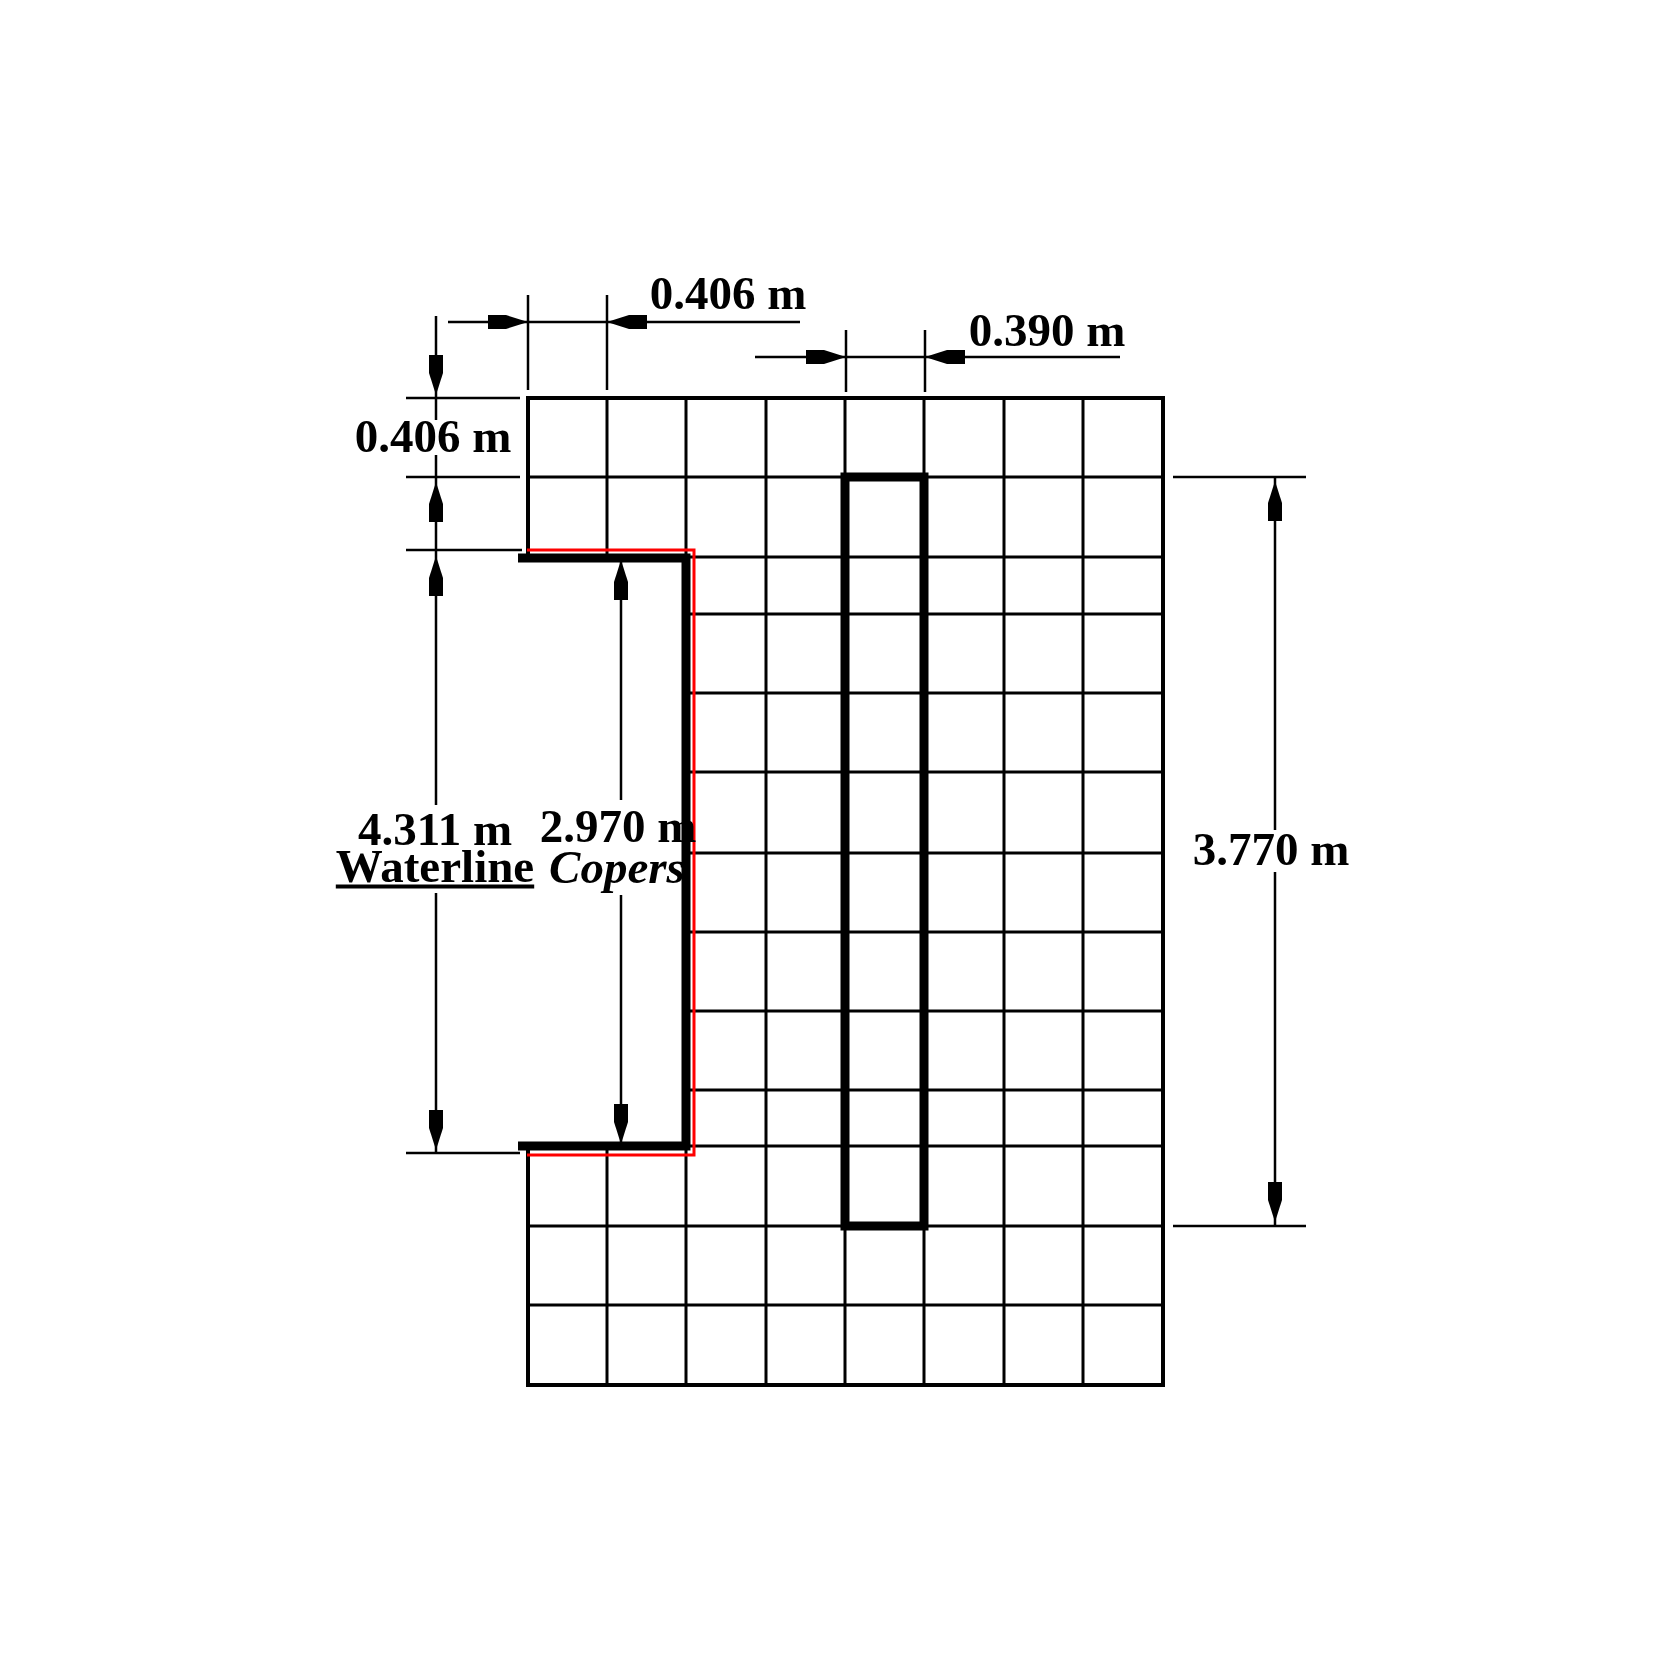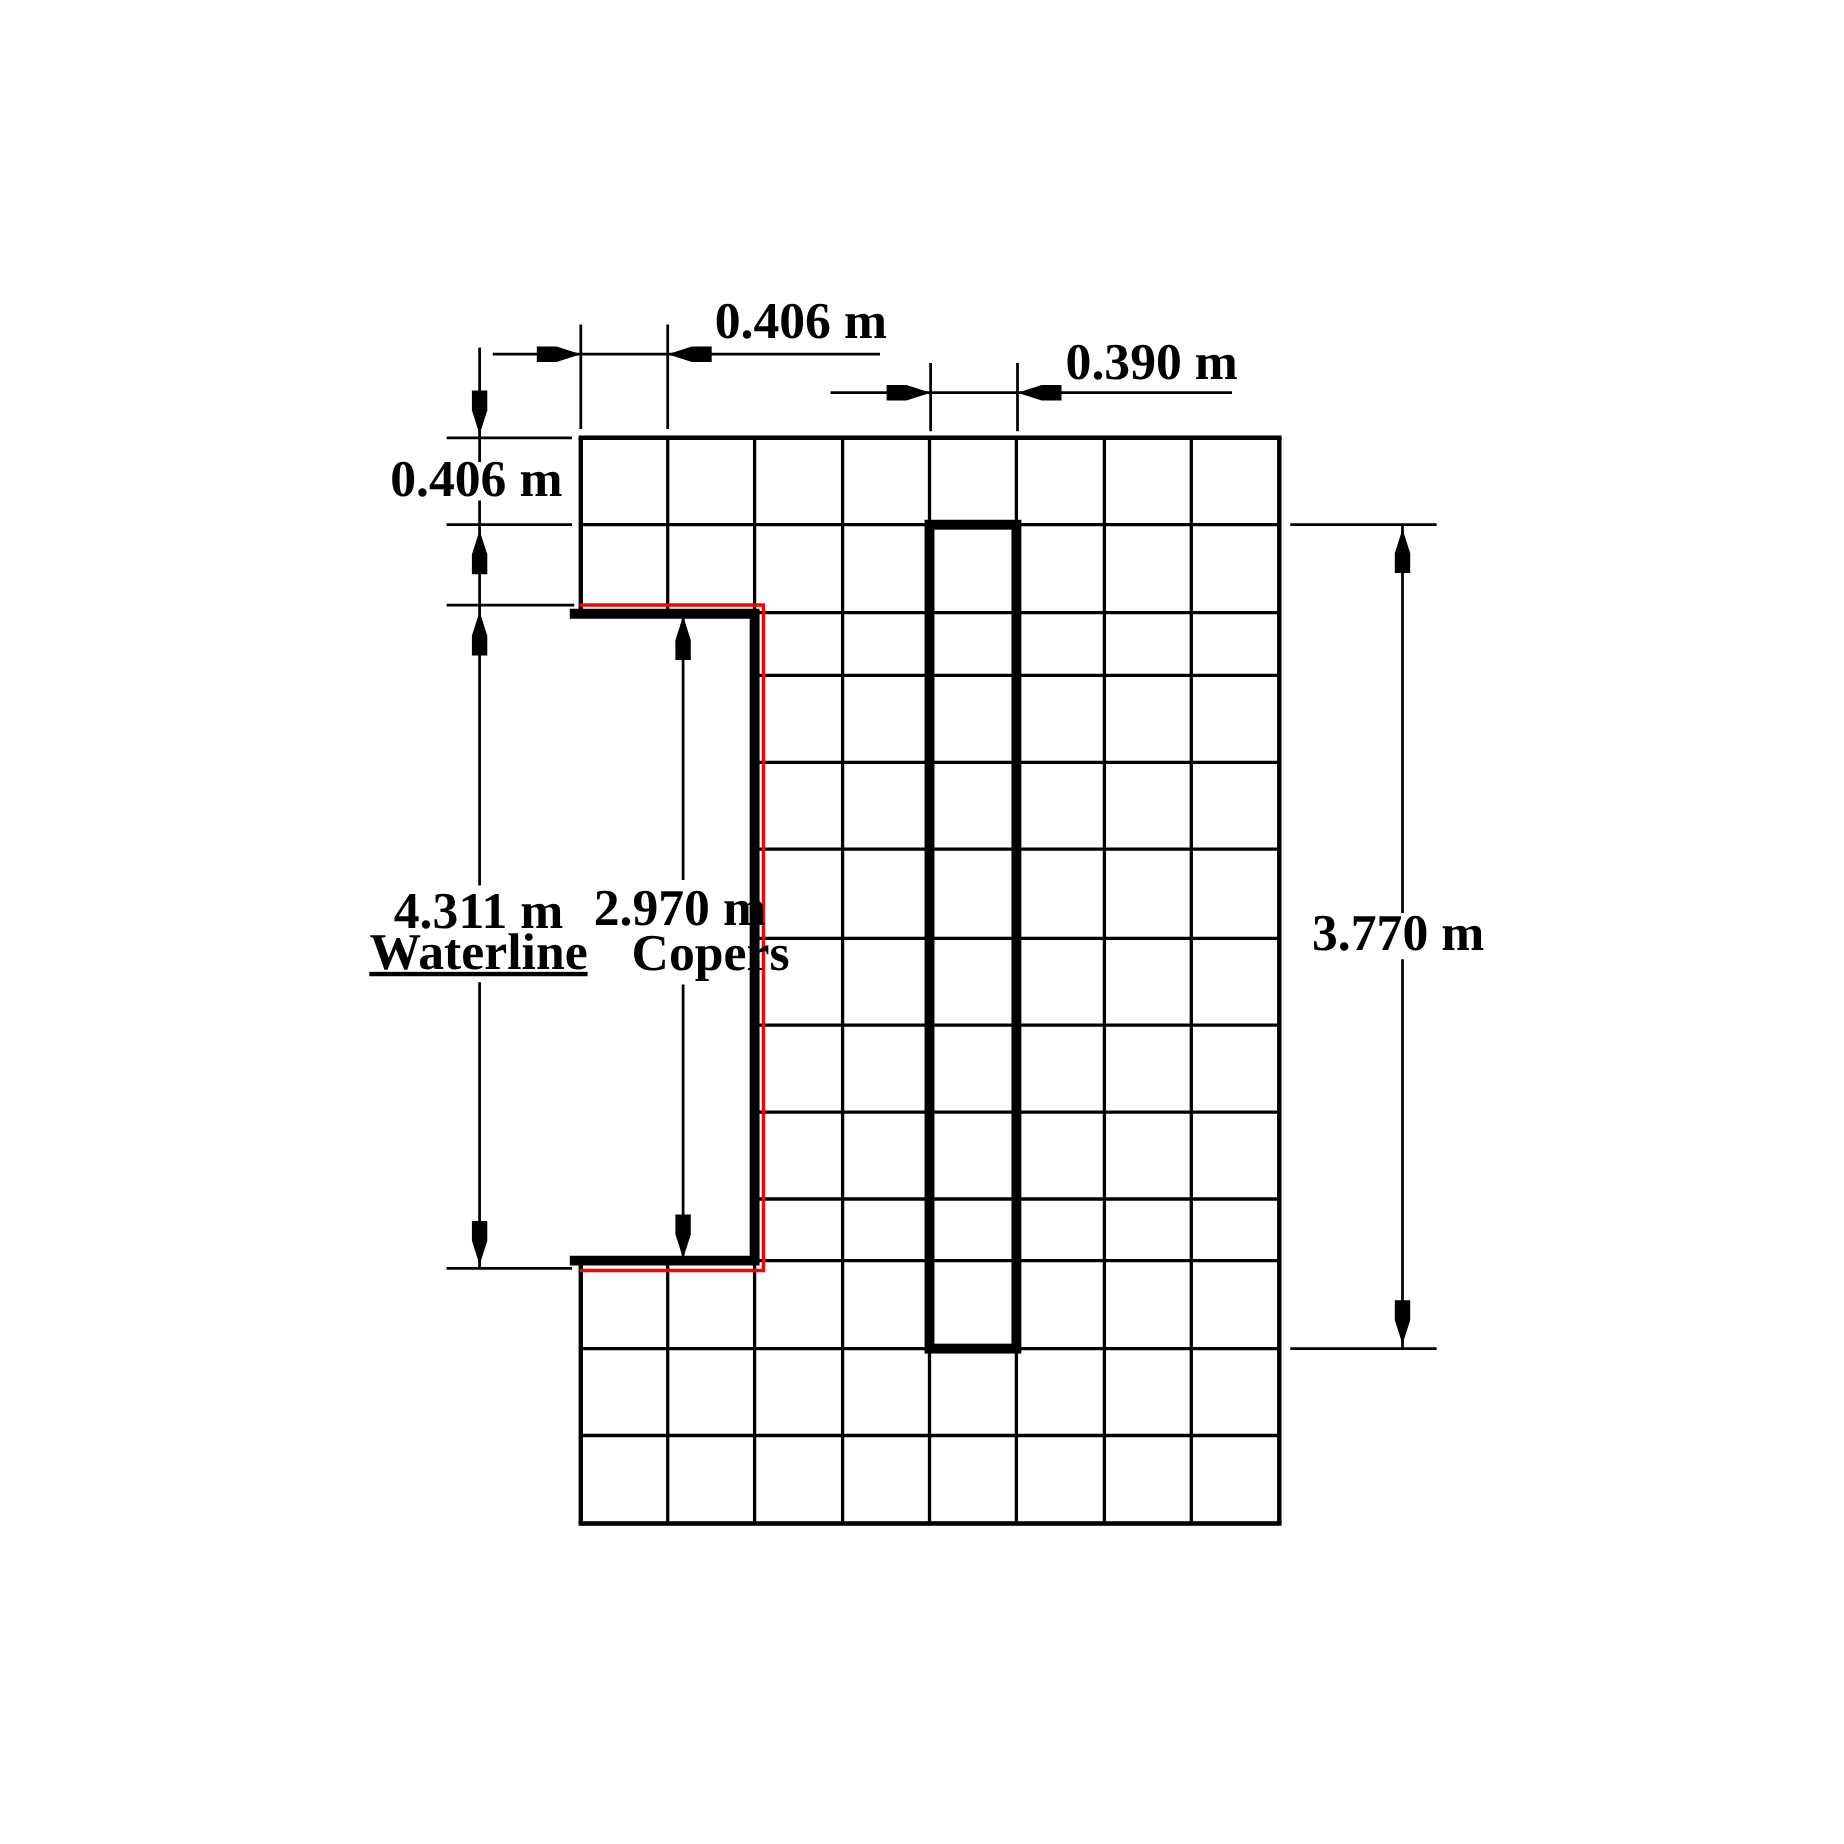--- a/index.html
+++ b/index.html
@@ -119,17 +119,17 @@
   <div class="label" style="left:1047px; top:330px;">0.390 m</div>
 
   <div class="label" style="left:433px; top:436px;">0.406 m</div>
 
   <div class="label" style="left:435px; top:829px;">4.311 m</div>
 
   <div class="label" style="left:435px; top:866px;text-decoration:underline;">Waterline</div>
 
   <div class="label" style="left:618px; top:826px;">2.970 m</div>
 
-  <div class="label" style="left:646px; top:867px;">Copers</div>
+  <div class="label" style="left:617px; top:867px;font-style:italic;">Copers</div>
 
   <div class="label" style="left:1271px; top:849px;text-align:center;">3.770 m</div>
 
 </div>
 
 </body></html>

